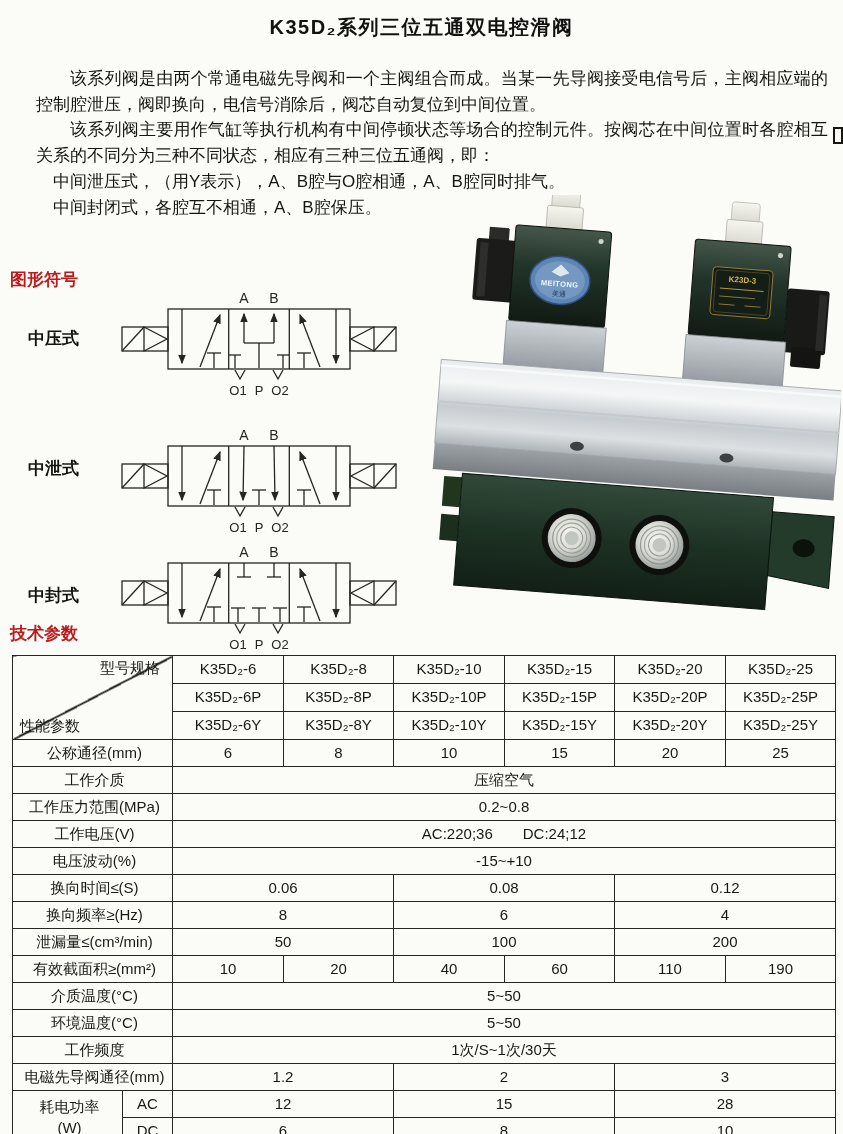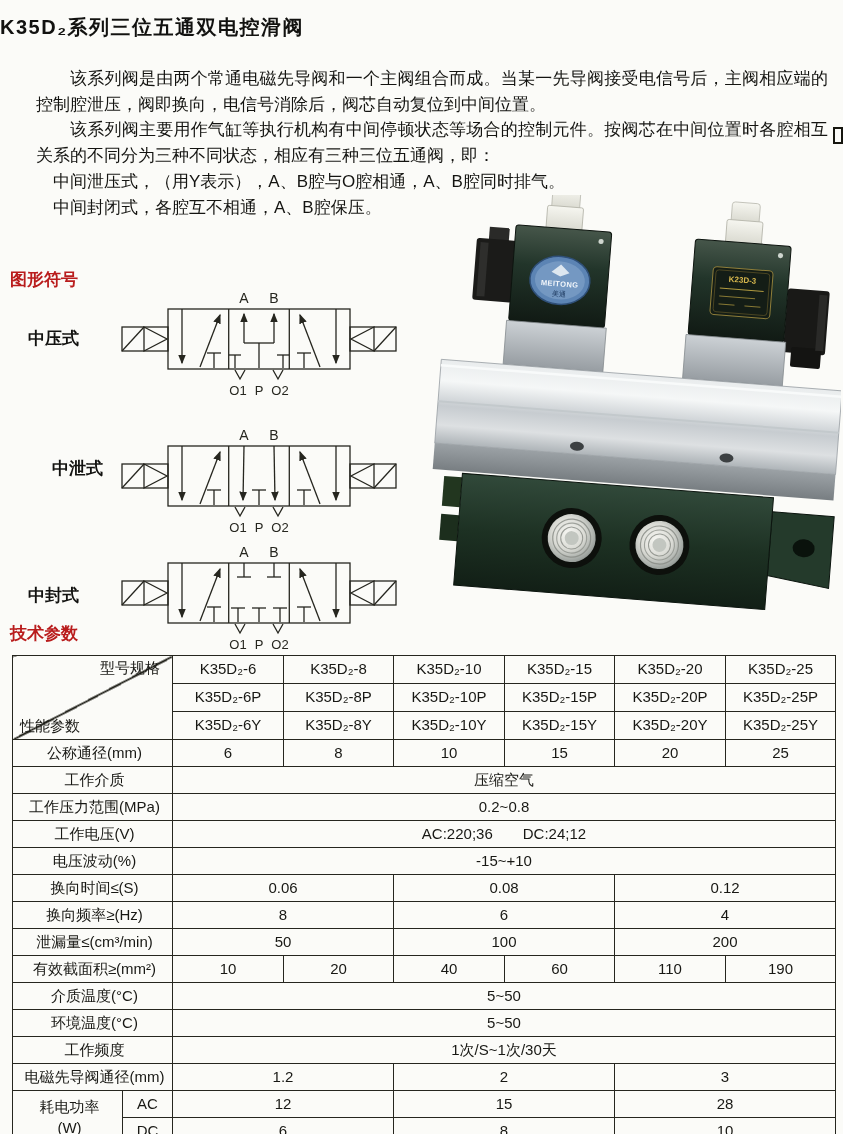--- a/index.html
+++ b/index.html
@@ -2,21 +2,21 @@
 <html><head>
 <meta charset="utf-8">
 <style>
   html,body{margin:0;padding:0;background:#ffffff;}
   .page{
     position:relative;width:843px;height:1134px;overflow:hidden;
     background:#fbfbf8;color:#161613;
     font-family:"Liberation Sans","DejaVu Sans",sans-serif;
   }
   .page-title{
-    position:absolute;top:14px;left:0;width:100%;text-align:left;
+    position:absolute;top:14px;left:0;width:100%;text-align:center;
     font-size:20px;font-weight:bold;letter-spacing:1.5px;color:#121210;
   }
   .intro{
     position:absolute;left:36px;top:66px;width:792px;
     font-size:17px;line-height:25.7px;text-align:justify;color:#141411;
   }
   .intro p{margin:0;text-indent:2em;}
   .intro p.item{text-indent:1em;text-align:left;}
   .sec-heading{position:absolute;font-size:17px;font-weight:bold;color:#b91c1c;}
   .type-label{position:absolute;font-size:17px;font-weight:bold;color:#121210;}
@@ -60,21 +60,21 @@
   <div class="intro">
     <p>该系列阀是由两个常通电磁先导阀和一个主阀组合而成。当某一先导阀接受电信号后，主阀相应端的控制腔泄压，阀即换向，电信号消除后，阀芯自动复位到中间位置。</p>
     <p>该系列阀主要用作气缸等执行机构有中间停顿状态等场合的控制元件。按阀芯在中间位置时各腔相互关系的不同分为三种不同状态，相应有三种三位五通阀，即：</p>
     <p class="item">中间泄压式，（用Y表示），A、B腔与O腔相通，A、B腔同时排气。</p>
     <p class="item">中间封闭式，各腔互不相通，A、B腔保压。</p>
   </div>
 
   <div class="sec-heading" style="left:10px;top:268px;">图形符号</div>
 
   <div class="type-label" style="left:28px;top:327px;">中压式</div>
-  <div class="type-label" style="left:28px;top:457px;margin-left:24px;">中泄式</div>
+  <div class="type-label" style="left:28px;top:457px;">中泄式</div>
   <div class="type-label" style="left:28px;top:584px;">中封式</div>
 
   <svg class="diagram" style="top:281px;" viewBox="0 0 305 122">
     <defs>
       <marker id="ah1" markerWidth="9" markerHeight="8" refX="6.5" refY="3" orient="auto">
         <path d="M0,0 L7.5,3 L0,6 Z" fill="#26261f"></path>
       </marker>
     </defs>
     <g stroke="#26261f" stroke-width="1.3" fill="none">
       <rect x="60" y="28" width="182" height="60"></rect>

